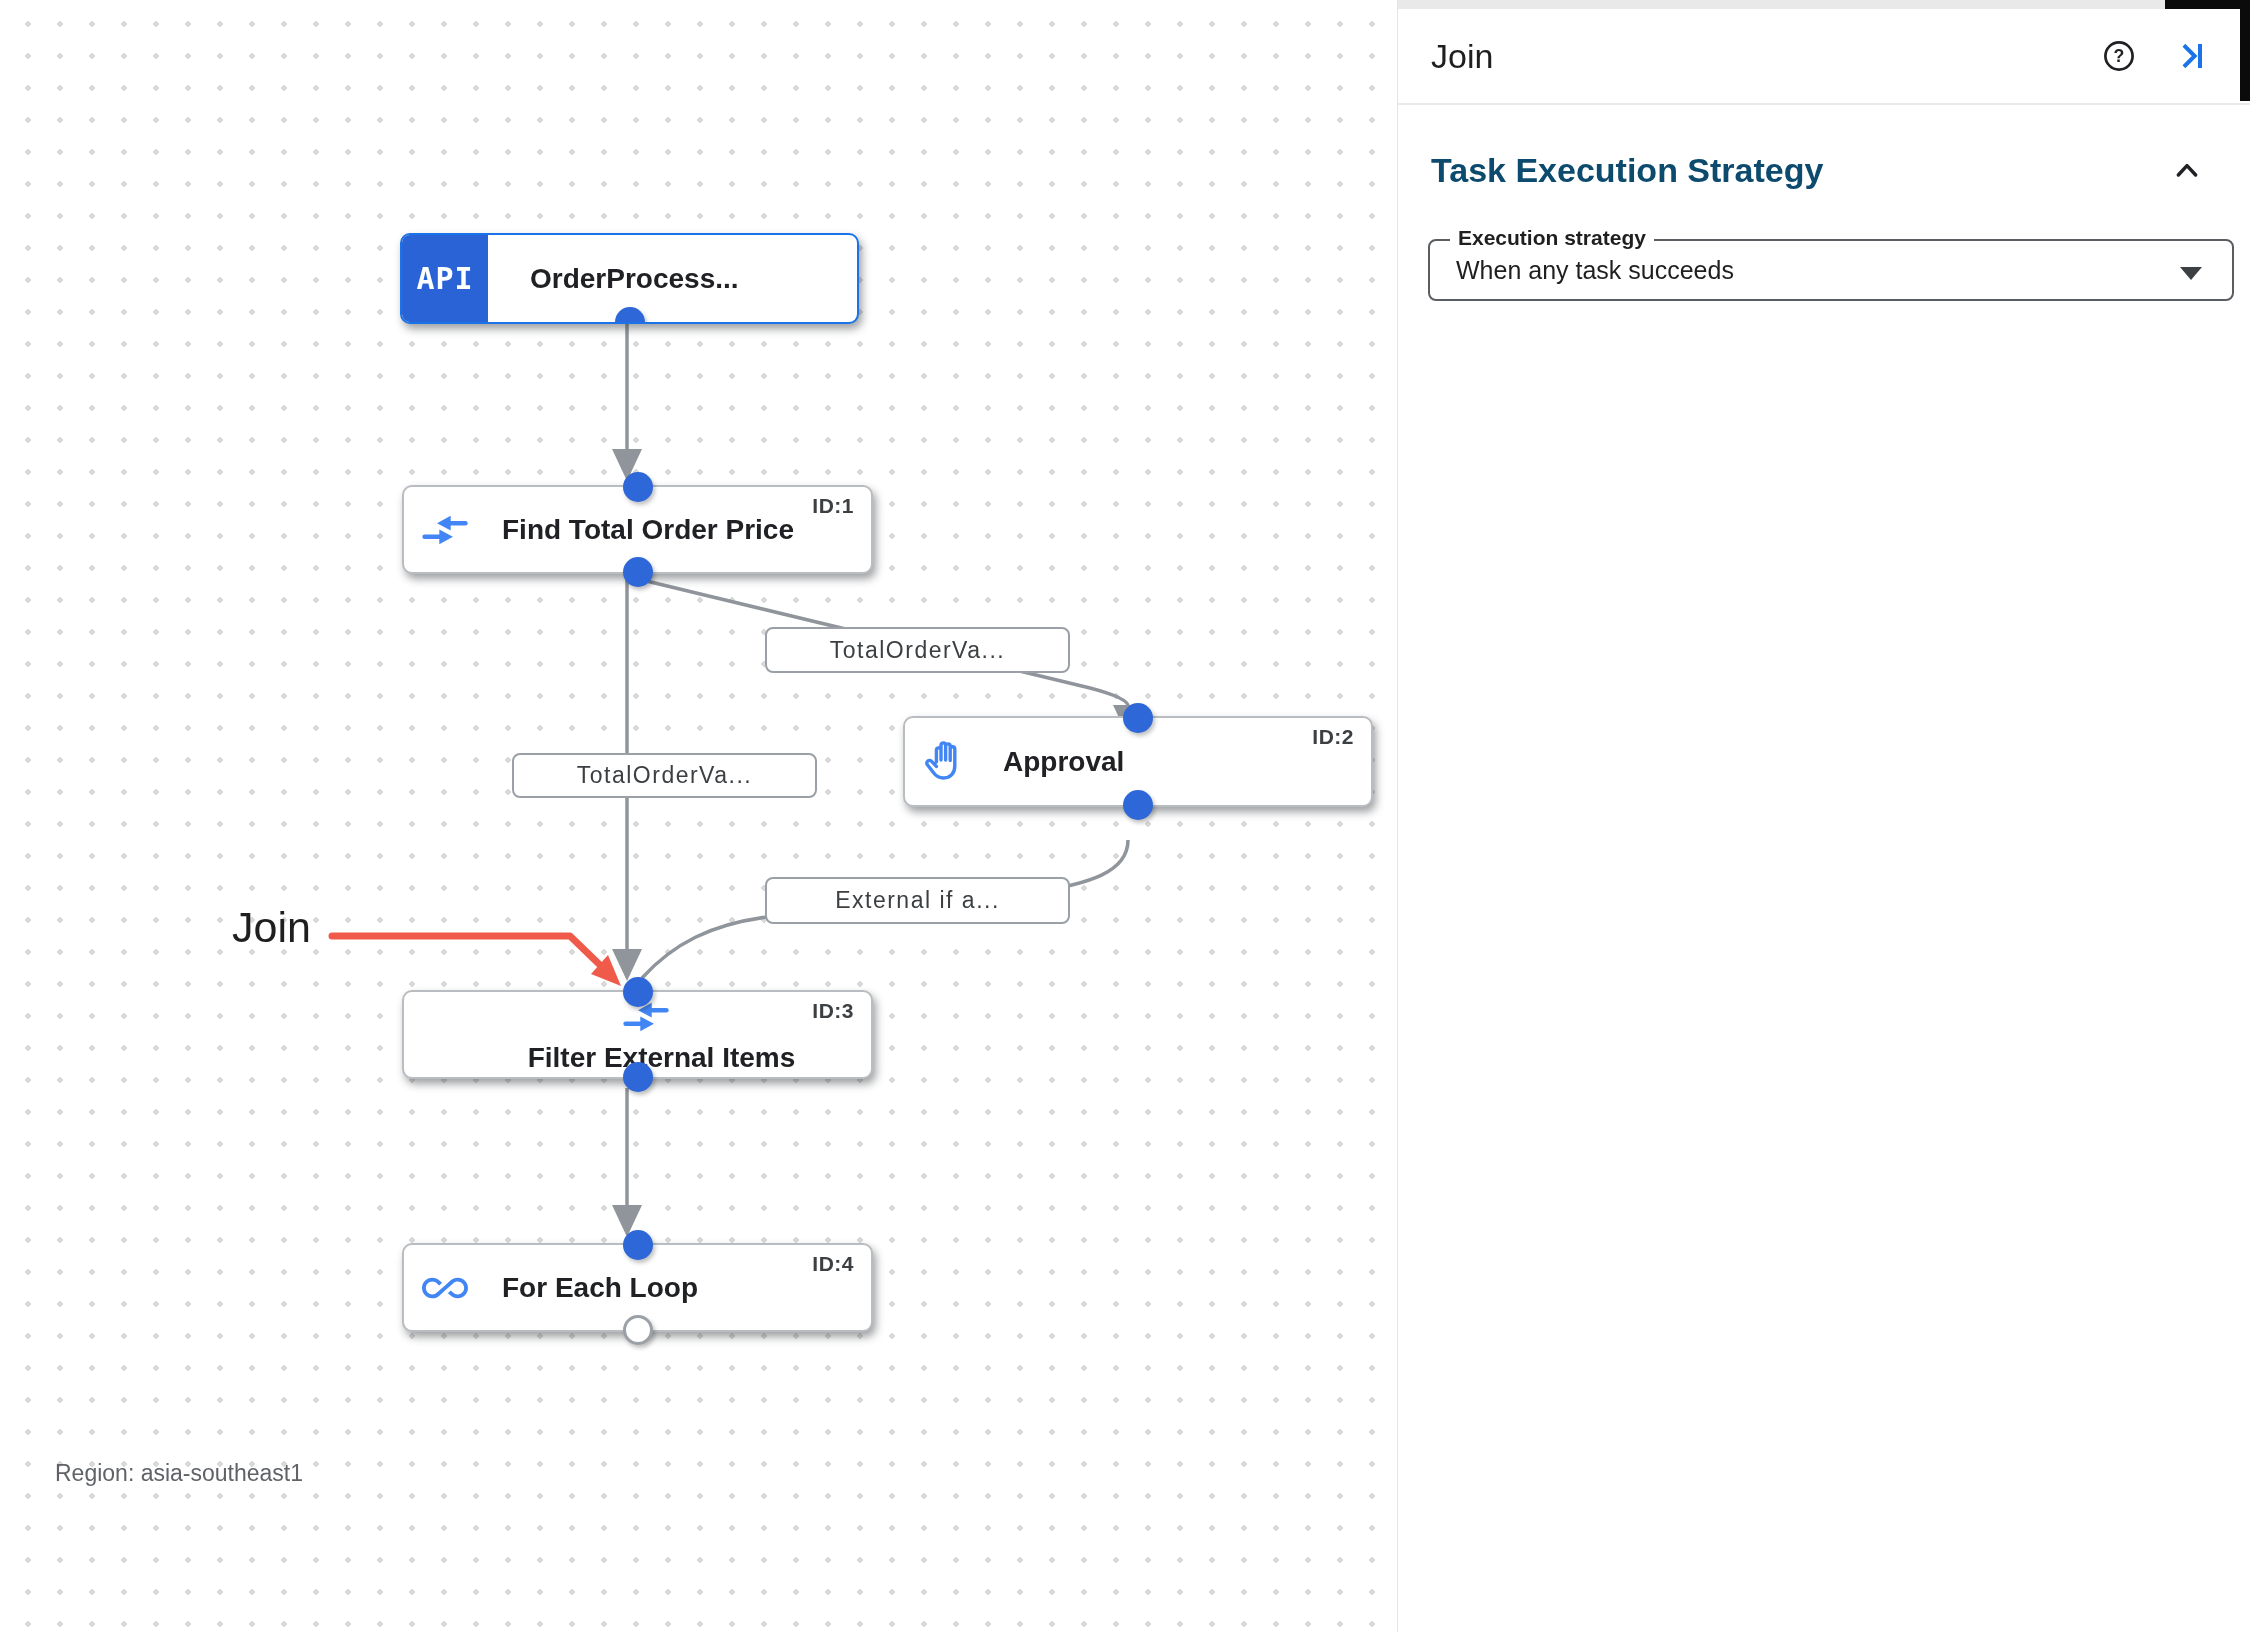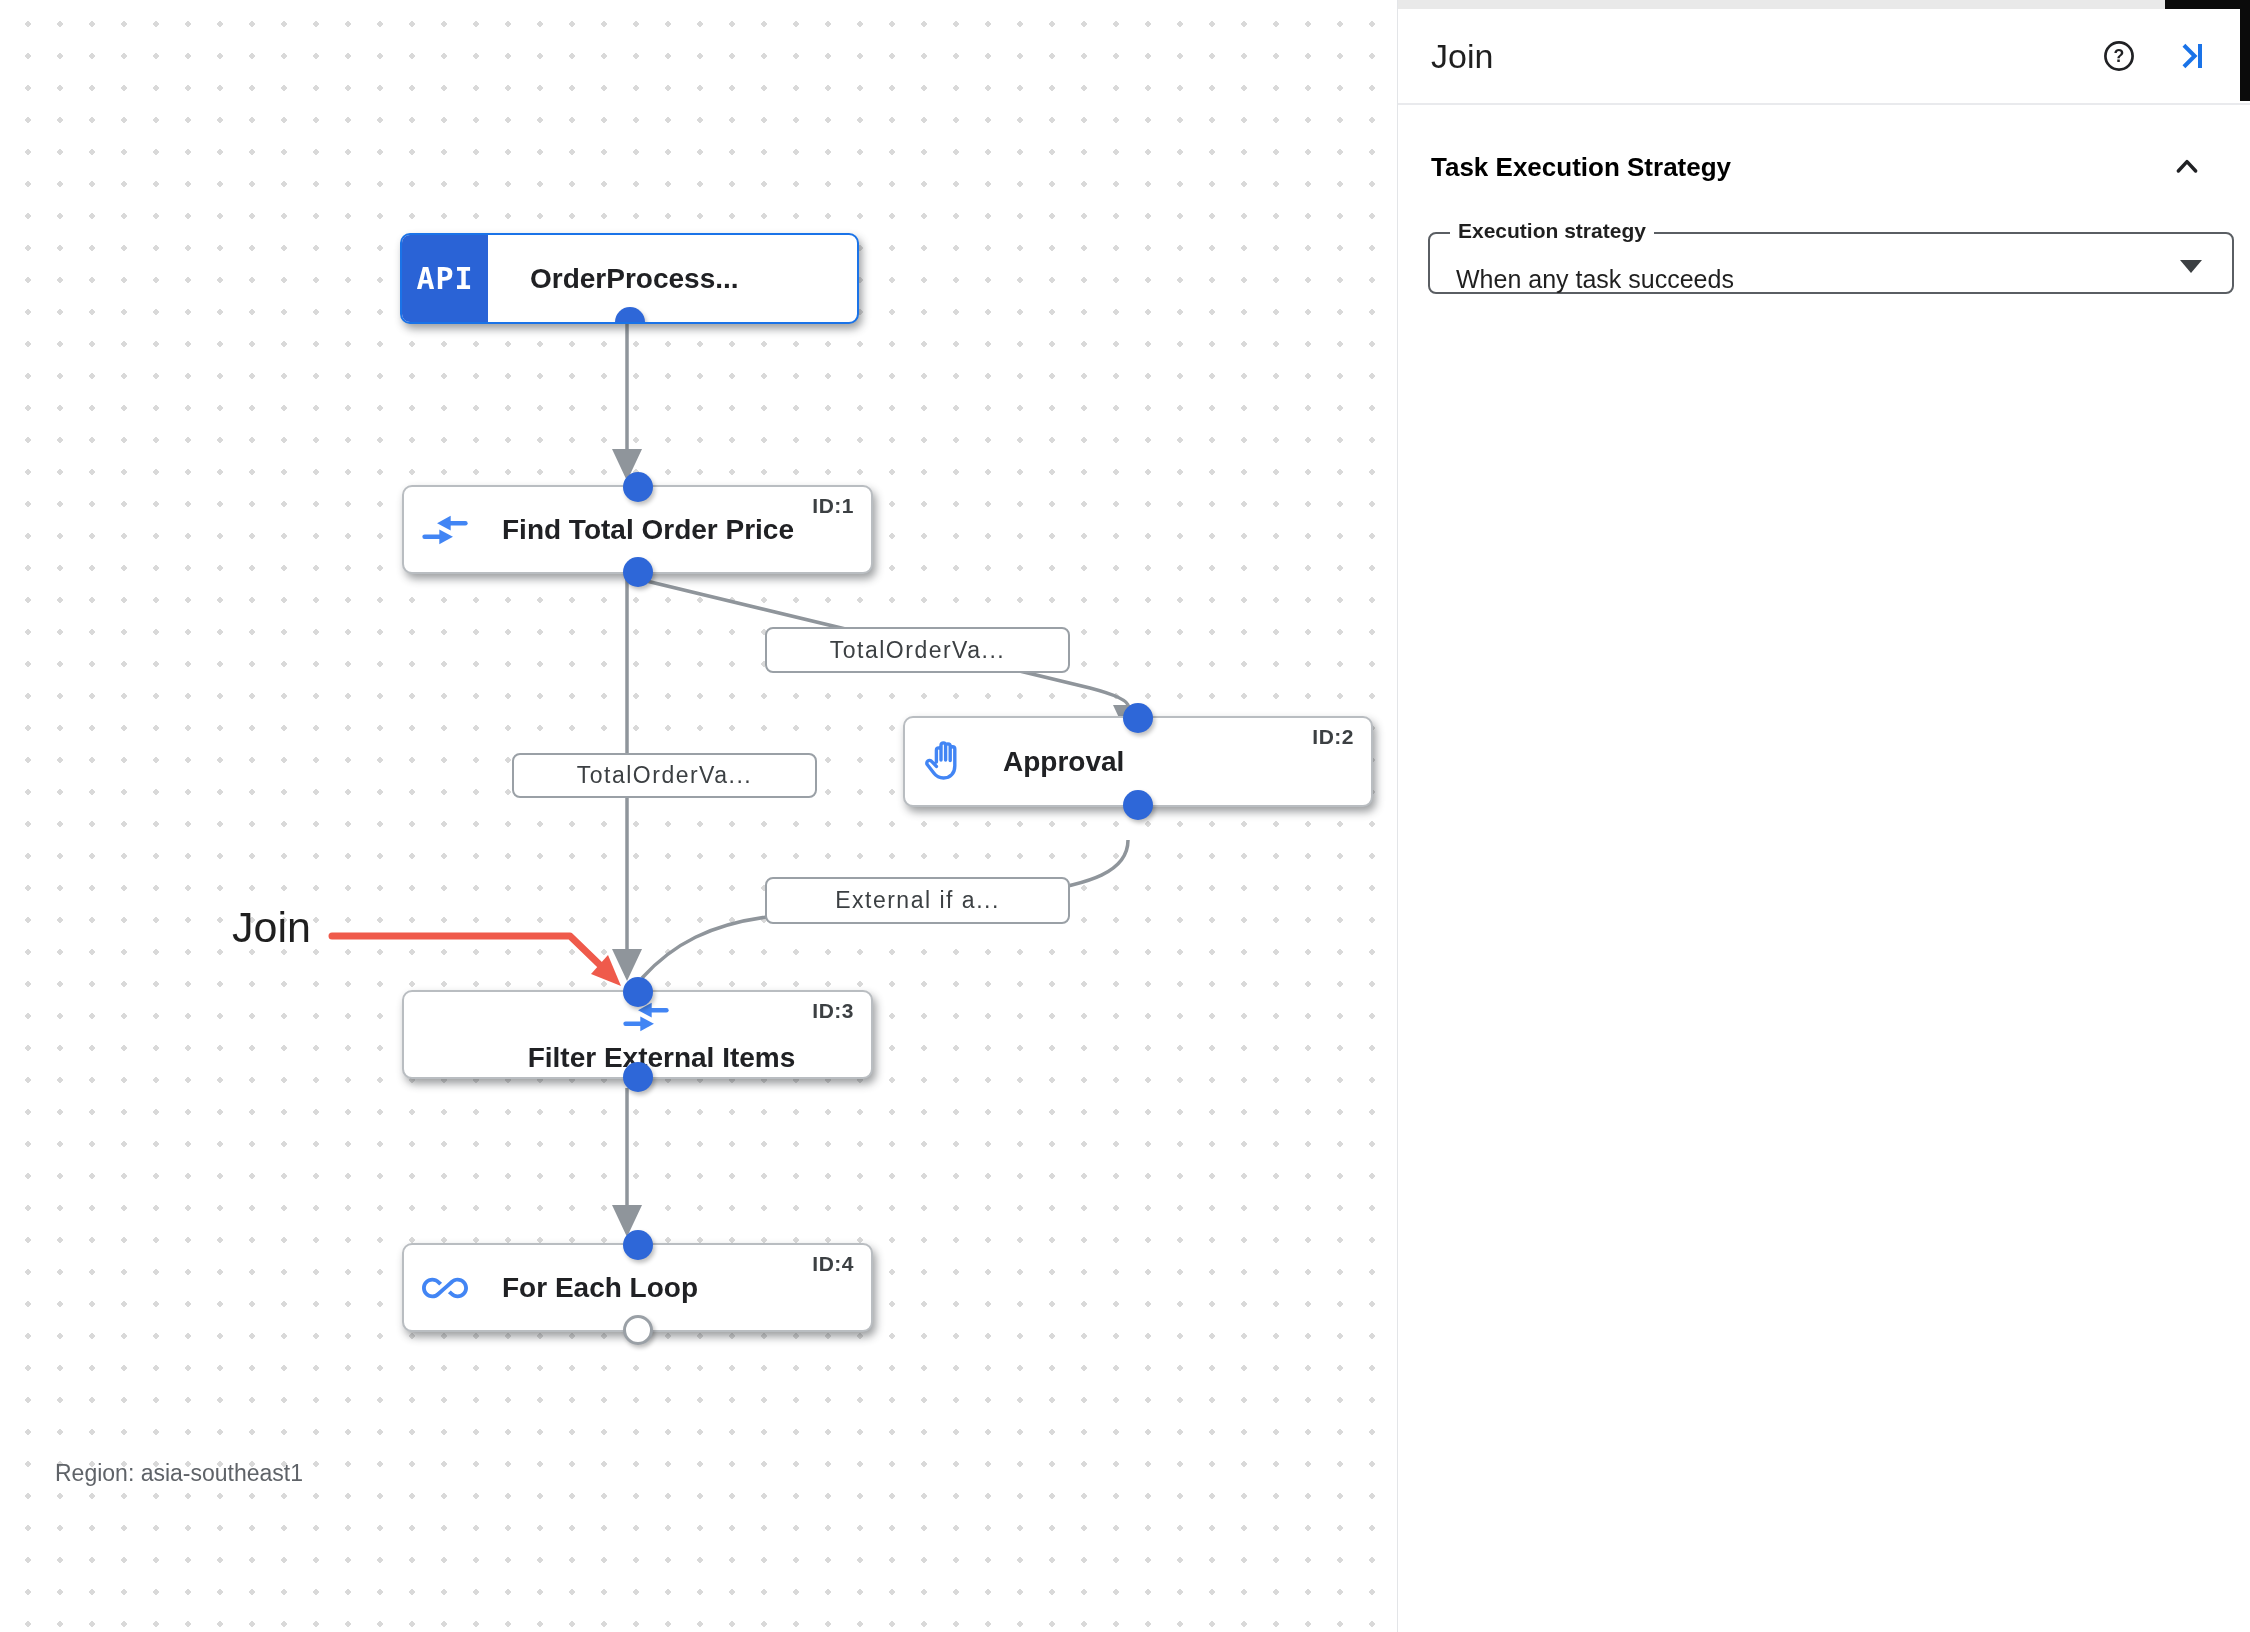--- a/index.html
+++ b/index.html
@@ -63,26 +63,26 @@
   #panel{position:absolute;left:1397px;top:0;width:853px;height:1632px;background:#fff;
          border-left:1.5px solid #e3e5e8;box-sizing:border-box;}
   #panel-topbar{position:relative;height:9px;background:#e9e9e9;}
   #topbar-black{position:absolute;right:0;top:0;width:85px;height:9px;background:#0b0b0b;}
   #right-black{position:absolute;right:0;top:0;width:10px;height:101px;background:#0b0b0b;z-index:5;}
   #panel-header{height:94px;display:flex;align-items:center;padding:0 42px 0 33px;border-bottom:2px solid #e9eaed;}
   #panel-title{font-size:34px;color:#1f1f1f;flex:1;}
   .hdr-icon{display:flex;align-items:center;justify-content:center;cursor:pointer;}
   #help-icon{margin-right:40px;}
   .section-header{display:flex;align-items:center;margin-top:46px;padding:0 47px 0 33px;}
-  #section-heading{flex:1;font-size:26px;font-weight:bold;color:#000000;}
+  #section-heading{flex:1;font-size:34px;font-weight:bold;color:#0c4a6e;}
   #select-field{position:relative;margin:49px 0 0 30px;width:806px;height:62px;box-sizing:border-box;
       border:2px solid #5a5e63;border-radius:8px;background:#fff;cursor:pointer;padding-left:22px;}
   #select-label{position:absolute;left:20px;top:-15px;background:#fff;padding:0 8px;
       font-size:21px;font-weight:700;color:#1f1f1f;white-space:nowrap;}
-  #select-value{position:absolute;left:26px;top:16px;height:58px;line-height:58px;font-size:25px;color:#1f1f1f;}
+  #select-value{position:absolute;left:26px;top:0;height:58px;line-height:58px;font-size:25px;color:#1f1f1f;}
   #select-arrow{position:absolute;right:30px;top:26px;width:0;height:0;
       border-left:11px solid transparent;border-right:11px solid transparent;border-top:13px solid #3c4043;}
 </style>
 </head>
 <body>
 
 <div id="page">
 
   <div id="canvas">
 

